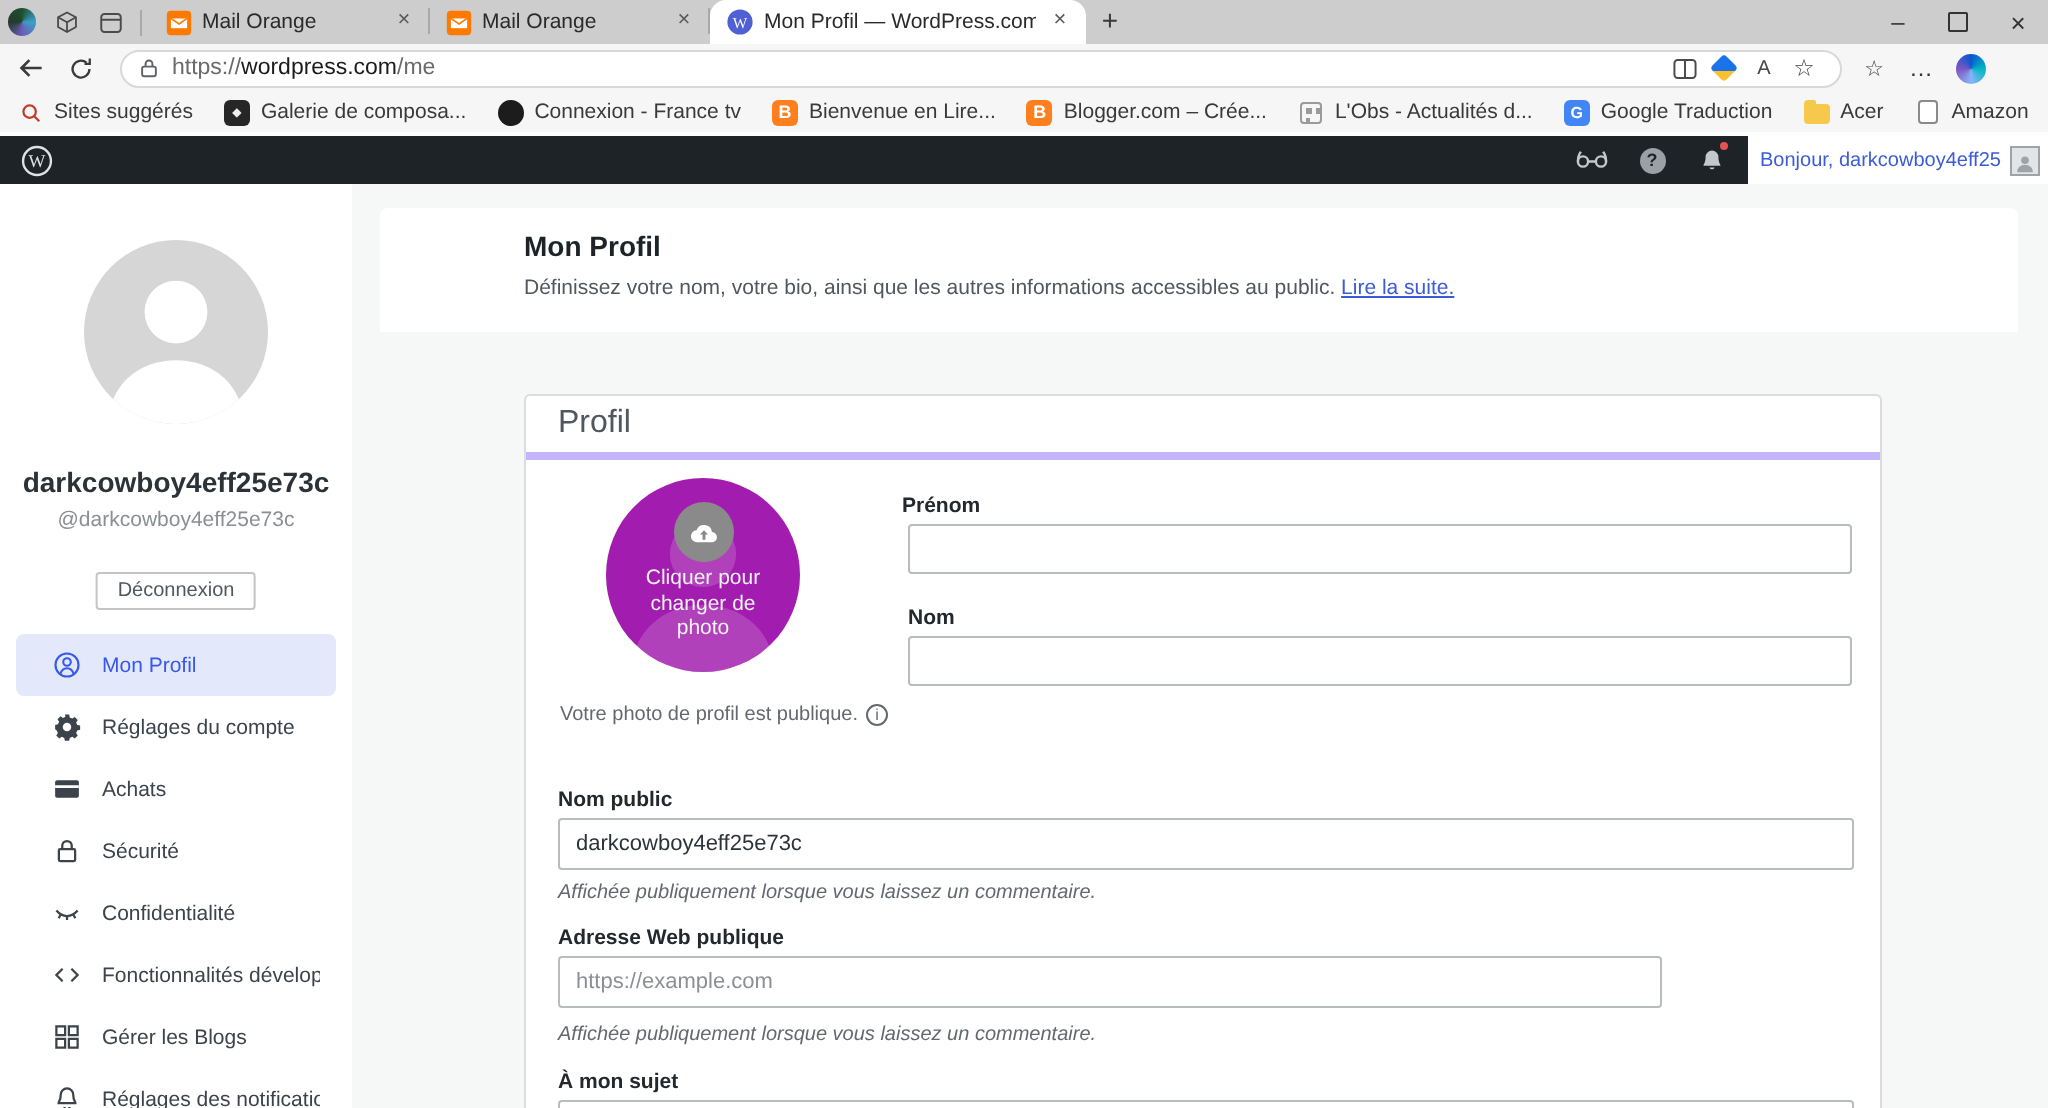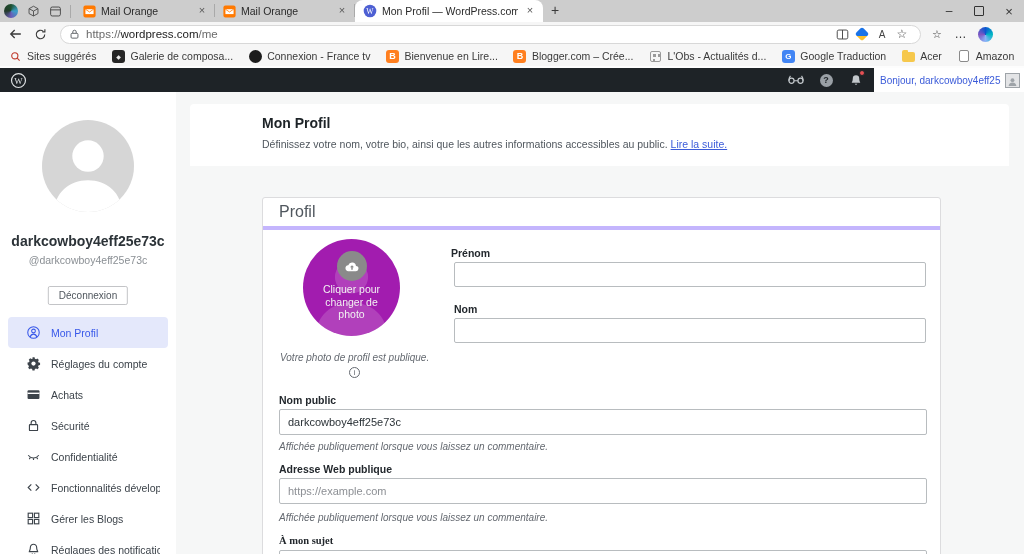--- a/index.html
+++ b/index.html
@@ -87,21 +87,21 @@
   .page-title { position:absolute; left:72px; top:11px; font-size:14px; font-weight:700; color:#1d2327; }
   .page-sub { position:absolute; left:72px; top:34px; font-size:10.5px; color:#50575e; white-space:nowrap; }
   .link { color:#3b5bd9; }
 
   .card { position:absolute; left:86px; top:105px; width:679px; height:430px; background:#fff; border:1px solid #dcdcde; border-radius:3px 3px 0 0; }
   .card-head { height:32px; border-bottom:4px solid #c4b5fd; display:flex; align-items:center; padding-left:16px; font-size:16px; color:#50575e; }
   .uploader { position:absolute; left:40px; top:41px; width:97px; height:97px; border-radius:50%; background:#a21caf; overflow:hidden; text-align:center; }
   .uploader .sil { position:absolute; left:0; top:0; width:97px; height:97px; opacity:0.16; }
   .up-badge { position:relative; margin:12px auto 2px; width:30px; height:30px; border-radius:50%; background:#8a8a8a; display:flex; align-items:center; justify-content:center; }
   .up-text { position:relative; font-size:10.5px; line-height:12.5px; color:#f2f2f2; padding:0 8px; }
-  .avatar-note { position:absolute; left:17px; top:154px; font-size:10px; font-style:italic; color:#646970; display:flex; align-items:center; gap:4px;flex-direction:column; }
+  .avatar-note { position:absolute; left:17px; top:154px; font-size:10px; color:#646970; display:flex; align-items:center; gap:4px; }
   .info-ic { width:11px; height:11px; border-radius:50%; border:1px solid #646970; font-size:8px; font-style:normal; display:flex; align-items:center; justify-content:center; color:#646970; }
   .info-ic::after { content:"i"; }
   .f-label { position:absolute; font-size:10.5px; font-weight:700; color:#23282d; }
   .t-input { position:absolute; border:1px solid #b8bcbf; border-radius:2px; background:#fff; font-size:11px; color:#2c3338; padding:0 8px; font-family:"Liberation Sans","DejaVu Sans",sans-serif; outline:none; }
   .t-input::placeholder { color:#8c8f94; opacity:1; }
   .helper { position:absolute; font-size:10px; font-style:italic; color:#646970; }
   .t-area { position:absolute; border:1px solid #b8bcbf; border-radius:2px; background:#fff; resize:none; outline:none; }
   svg { display:block; }
 </style>
 </head>
@@ -415,21 +415,21 @@
         <input class="t-input" style="left: 191px; top: 64px; width: 472px; height: 25px;">
 
         <div class="f-label" style="left:191px; top:105px;">Nom</div>
         <input class="t-input" style="left: 191px; top: 120px; width: 472px; height: 25px;">
 
         <div class="f-label" style="left:16px; top:196px;">Nom public</div>
         <input class="t-input" style="left: 16px; top: 211px; width: 648px; height: 26px;" value="darkcowboy4eff25e73c">
         <div class="helper" style="left:16px; top:243px;">Affichée publiquement lorsque vous laissez un commentaire.</div>
 
         <div class="f-label" style="left:16px; top:265px;">Adresse Web publique</div>
-        <input class="t-input" style="left: 16px; top: 280px; width: 648px; height: 26px;" placeholder="https://example.com">
+        <input class="t-input" style="left: 16px; top: 280px; width: 552px; height: 26px;" placeholder="https://example.com">
         <div class="helper" style="left:16px; top:314px;">Affichée publiquement lorsque vous laissez un commentaire.</div>
 
-        <div class="f-label" style="left:16px; top:337px;font-family:Liberation Serif, serif;">À mon sujet</div>
+        <div class="f-label" style="left:16px; top:337px;">À mon sujet</div>
         <textarea class="t-area" style="left: 16px; top: 352px; width: 648px; height: 70px;"></textarea>
       </section>
     </main>
   </div>
 </div>
 
 </body></html>

